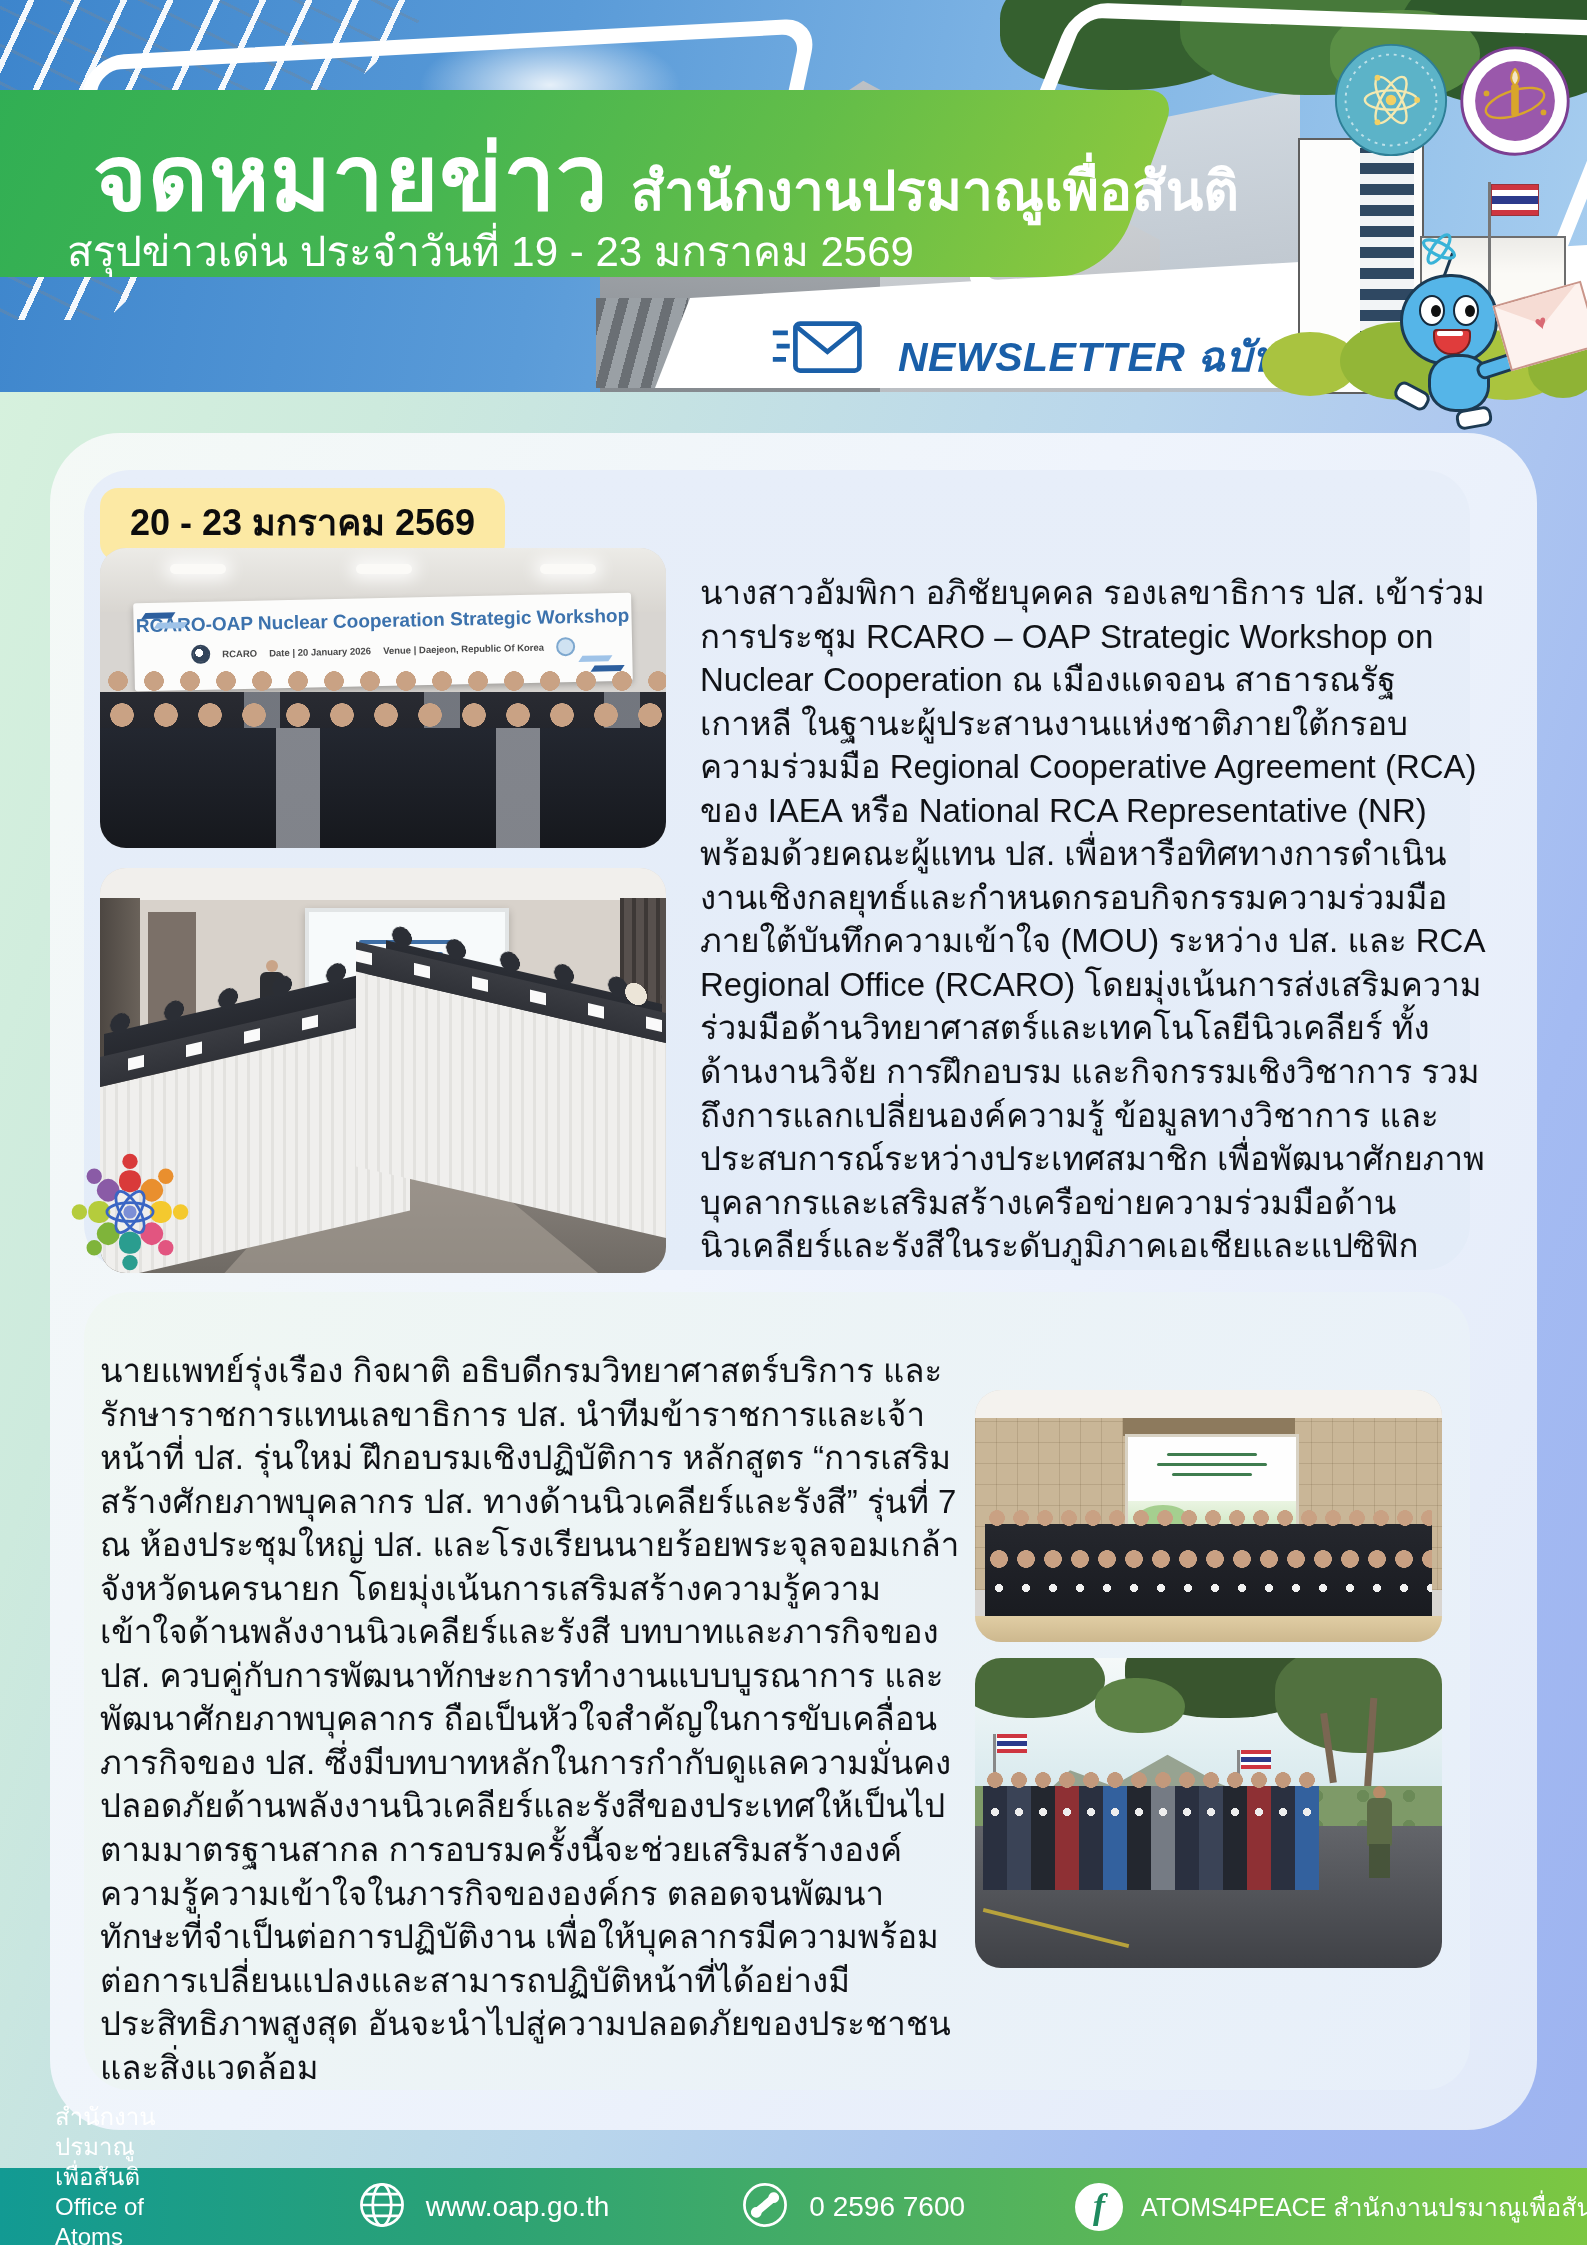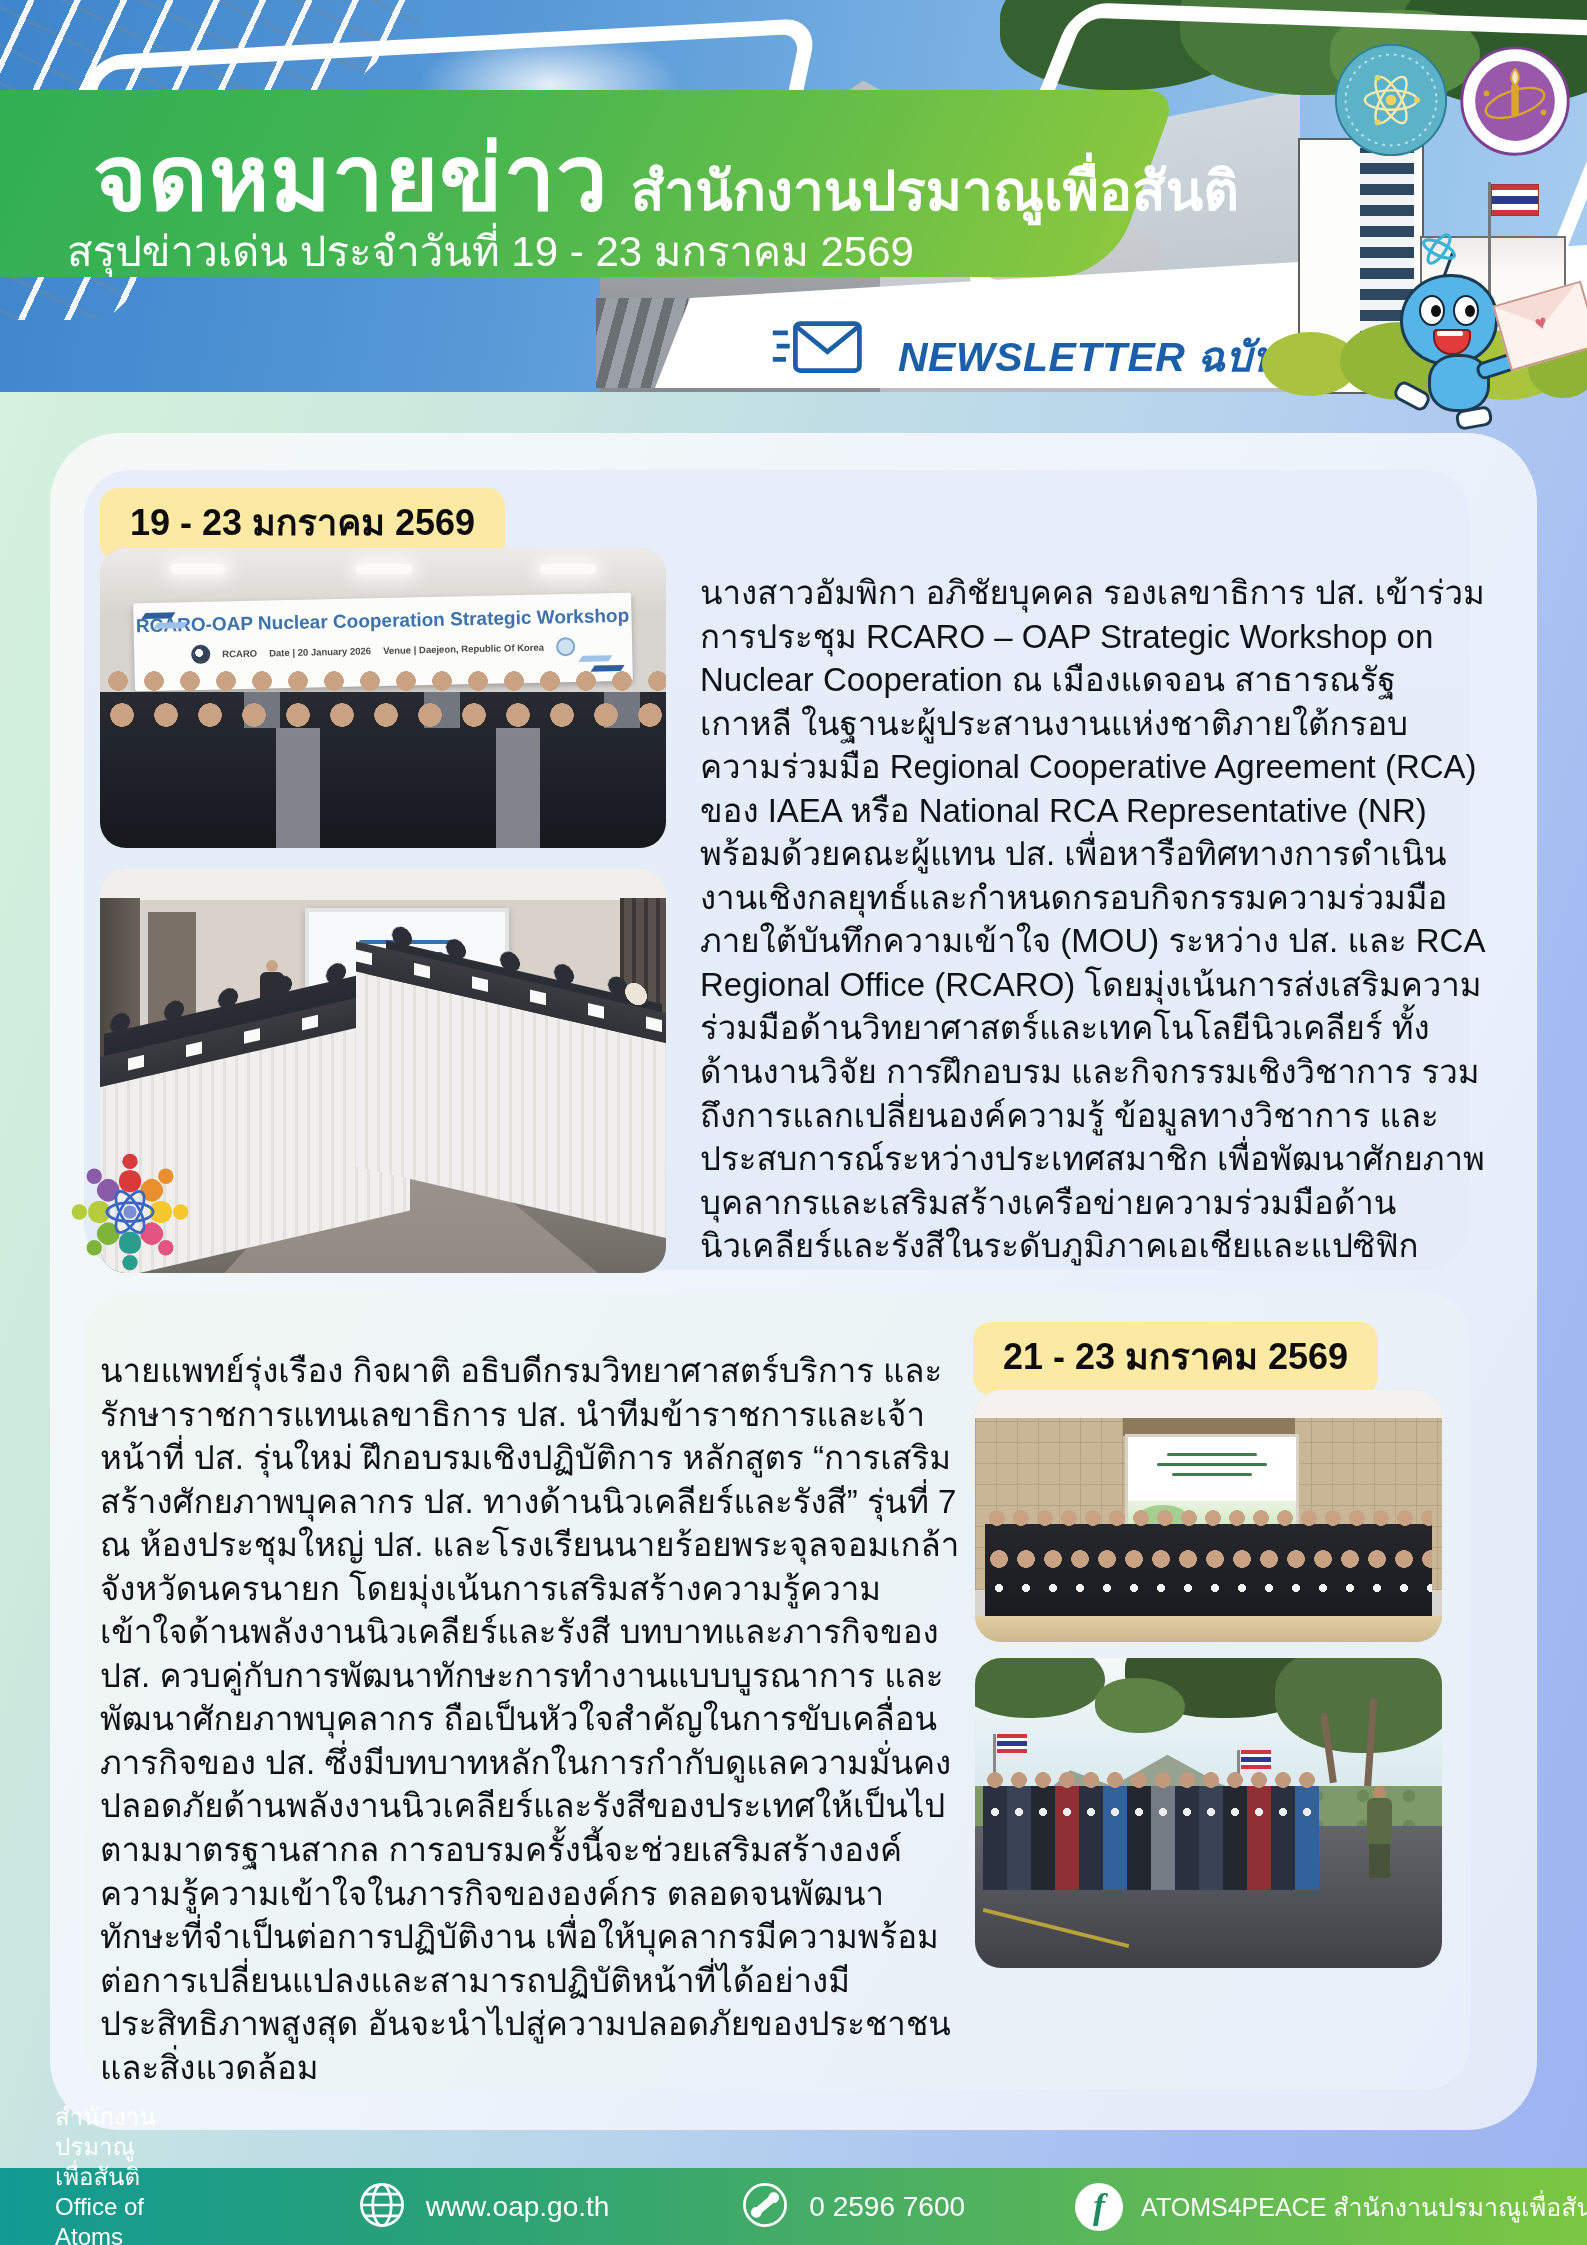--- a/index.html
+++ b/index.html
@@ -430,21 +430,21 @@
       </div>
     </div>
   </header>
 
   <main class="card"></main>
   <div class="sec-tint tint1 abs" style="z-index:2;"></div>
   <div class="sec-tint tint2 abs" style="z-index:2;"></div>
 
   <div class="content">
 
-    <div class="badge badge1">19 - 23 มกราคม 2569</div>
+    <div class="badge badge1">20 - 23 มกราคม 2569</div>
 
     <div class="photo photo1">
       <div class="p1-ceiling"></div>
       <div class="p1-light" style="left:70px;"></div>
       <div class="p1-light" style="left:256px;"></div>
       <div class="p1-light" style="left:440px;"></div>
       <div class="p1-banner">
         <div class="p1-slash sl1"></div>
         <div class="p1-slash sl2"></div>
         <div class="p1-slash sl3"></div>
@@ -523,21 +523,20 @@
         <ellipse cx="60" cy="60" rx="21" ry="8.5" fill="none" stroke="#3a66c4" stroke-width="2.5"></ellipse>
         <ellipse cx="60" cy="60" rx="21" ry="8.5" fill="none" stroke="#3a66c4" stroke-width="2.5" transform="rotate(60 60 60)"></ellipse>
         <ellipse cx="60" cy="60" rx="21" ry="8.5" fill="none" stroke="#3a66c4" stroke-width="2.5" transform="rotate(120 60 60)"></ellipse>
       </svg>
     </div>
 
     <p class="body-text text1">นางสาวอัมพิกา อภิชัยบุคคล รองเลขาธิการ ปส. เข้าร่วมการประชุม RCARO – OAP Strategic Workshop on Nuclear Cooperation ณ เมืองแดจอน สาธารณรัฐเกาหลี ในฐานะผู้ประสานงานแห่งชาติภายใต้กรอบความร่วมมือ Regional Cooperative Agreement (RCA) ของ IAEA หรือ National RCA Representative (NR) พร้อมด้วยคณะผู้แทน ปส. เพื่อหารือทิศทางการดำเนินงานเชิงกลยุทธ์และกำหนดกรอบกิจกรรมความร่วมมือภายใต้บันทึกความเข้าใจ (MOU) ระหว่าง ปส. และ RCA Regional Office (RCARO) โดยมุ่งเน้นการส่งเสริมความร่วมมือด้านวิทยาศาสตร์และเทคโนโลยีนิวเคลียร์ ทั้งด้านงานวิจัย การฝึกอบรม และกิจกรรมเชิงวิชาการ รวมถึงการแลกเปลี่ยนองค์ความรู้ ข้อมูลทางวิชาการ และประสบการณ์ระหว่างประเทศสมาชิก เพื่อพัฒนาศักยภาพบุคลากรและเสริมสร้างเครือข่ายความร่วมมือด้านนิวเคลียร์และรังสีในระดับภูมิภาคเอเชียและแปซิฟิก</p>
 
     <p class="body-text text2">นายแพทย์รุ่งเรือง กิจผาติ อธิบดีกรมวิทยาศาสตร์บริการ และรักษาราชการแทนเลขาธิการ ปส. นำทีมข้าราชการและเจ้าหน้าที่ ปส. รุ่นใหม่ ฝึกอบรมเชิงปฏิบัติการ หลักสูตร “การเสริมสร้างศักยภาพบุคลากร ปส. ทางด้านนิวเคลียร์และรังสี” รุ่นที่ 7 ณ ห้องประชุมใหญ่ ปส. และโรงเรียนนายร้อยพระจุลจอมเกล้า จังหวัดนครนายก โดยมุ่งเน้นการเสริมสร้างความรู้ความเข้าใจด้านพลังงานนิวเคลียร์และรังสี บทบาทและภารกิจของ ปส. ควบคู่กับการพัฒนาทักษะการทำงานแบบบูรณาการ และพัฒนาศักยภาพบุคลากร ถือเป็นหัวใจสำคัญในการขับเคลื่อนภารกิจของ ปส. ซึ่งมีบทบาทหลักในการกำกับดูแลความมั่นคงปลอดภัยด้านพลังงานนิวเคลียร์และรังสีของประเทศให้เป็นไปตามมาตรฐานสากล การอบรมครั้งนี้จะช่วยเสริมสร้างองค์ความรู้ความเข้าใจในภารกิจขององค์กร ตลอดจนพัฒนาทักษะที่จำเป็นต่อการปฏิบัติงาน เพื่อให้บุคลากรมีความพร้อมต่อการเปลี่ยนแปลงและสามารถปฏิบัติหน้าที่ได้อย่างมีประสิทธิภาพสูงสุด อันจะนำไปสู่ความปลอดภัยของประชาชนและสิ่งแวดล้อม</p>
 
-    <div class="badge badge2">21 - 23 มกราคม 2569</div>
 
     <div class="photo photo3">
       <div class="p3-ceil"></div>
       <div class="p3-wall"></div>
       <div class="p3-recess"></div>
       <div class="p3-screen">
         <div class="p3-sline" style="top:16px;width:90px;"></div>
         <div class="p3-sline" style="top:26px;width:110px;"></div>
         <div class="p3-sline" style="top:36px;width:80px;"></div>
         <div class="p3-hill"></div>

